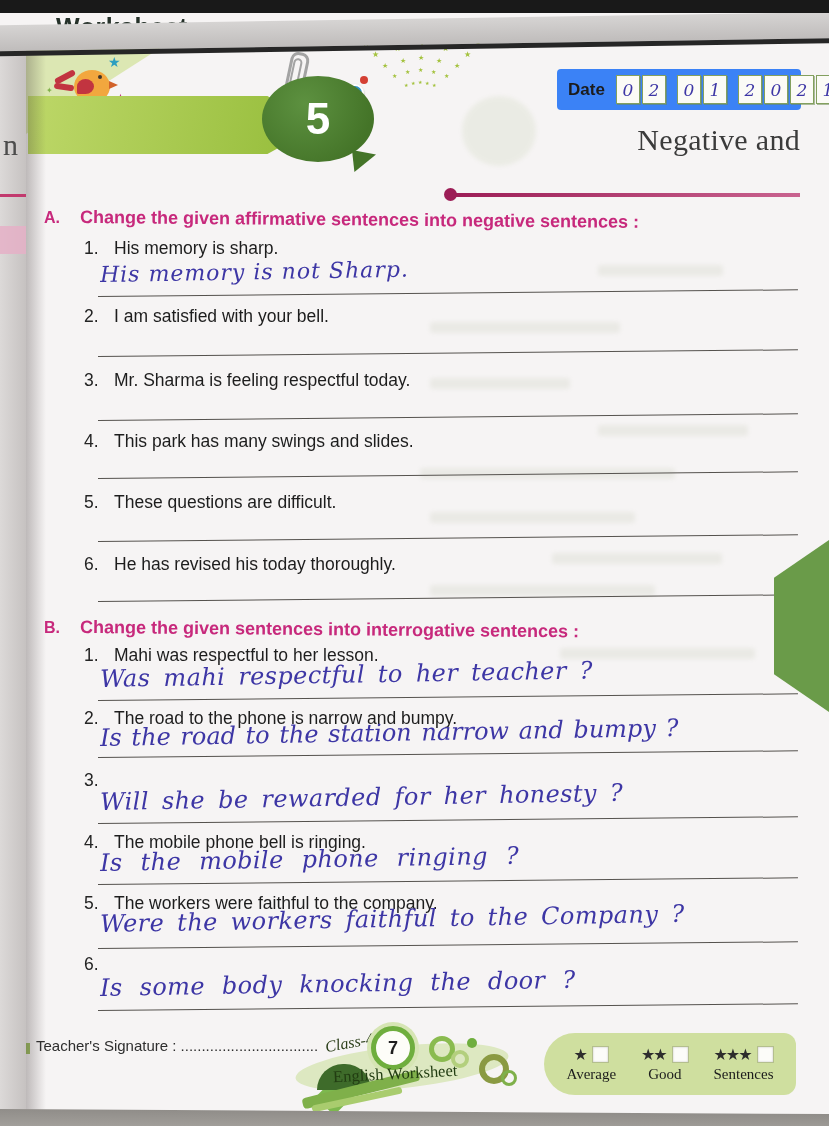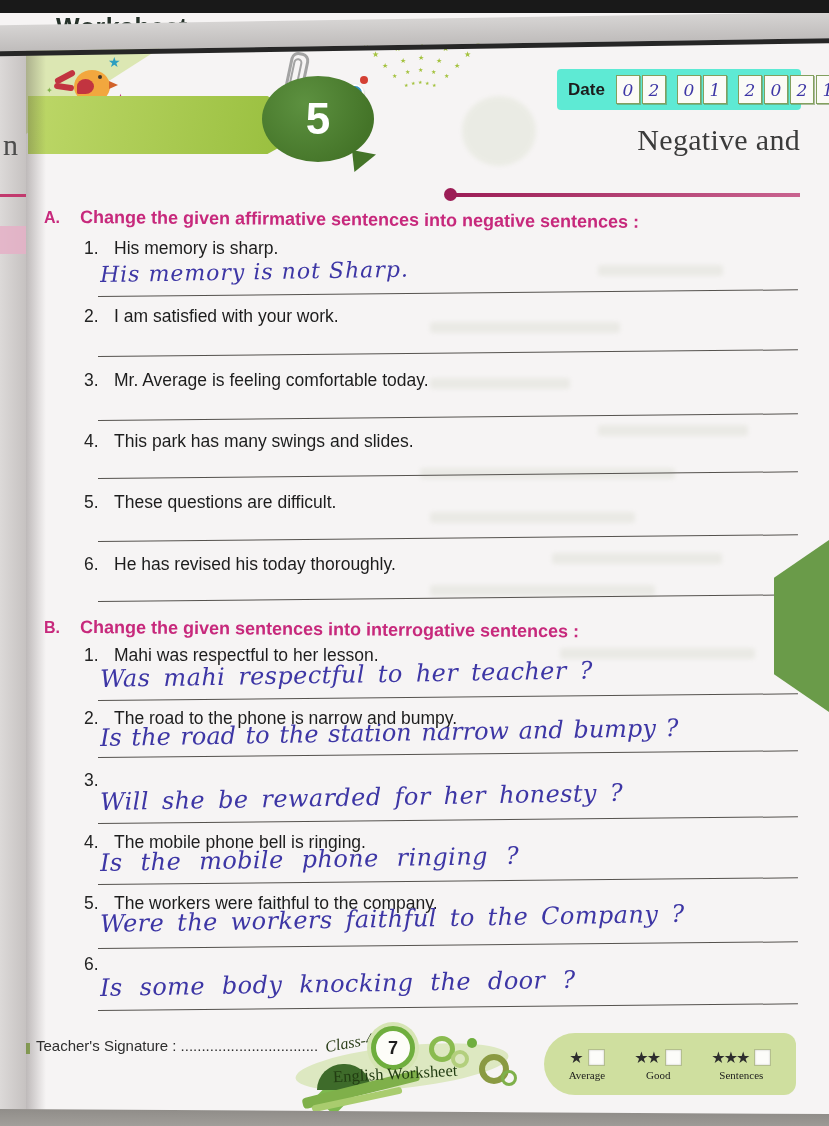--- a/index.html
+++ b/index.html
@@ -47,21 +47,21 @@
   #bird .body{position:absolute;left:28px;top:12px;width:36px;height:33px;border-radius:50%;background:#f2a73e;}
   #bird .wing{position:absolute;left:31px;top:21px;width:17px;height:15px;border-radius:50% 50% 50% 10%;background:#c23440;}
   #bird .tail1{position:absolute;left:8px;top:16px;width:22px;height:6px;border-radius:4px;background:#c23440;transform:rotate(-28deg);}
   #bird .tail2{position:absolute;left:8px;top:26px;width:20px;height:6px;border-radius:4px;background:#c23440;transform:rotate(8deg);}
   #bird .beak{position:absolute;left:63px;top:23px;width:0;height:0;border-left:9px solid #d2622a;
           border-top:4px solid transparent;border-bottom:4px solid transparent;}
   #bird .eye{position:absolute;left:52px;top:17px;width:4px;height:4px;border-radius:50%;background:#40342a;}
   #bird .leg{position:absolute;width:2px;height:8px;background:#a86a2a;}
   #bird .star{position:absolute;font-size:12px;}
   
-  #date-pill{position:absolute;left:557px;top:69px;width:244px;height:41px;background:#5eead4;border-radius:4px;
+  #date-pill{position:absolute;left:557px;top:69px;width:244px;height:41px;background:#3b82f6;border-radius:4px;
           display:flex;align-items:center;padding-left:11px;box-sizing:border-box;}
   #date-label{font-size:17px;font-weight:bold;color:#1c1c1c;}
   .dgroup{display:flex;margin-left:9px;}
   .dcell{width:22px;height:27px;margin-left:2px;background:#fbfbf6;border:1px solid #83a05e;
          box-shadow:1px 1px 0 rgba(110,140,80,.55);display:flex;align-items:center;justify-content:center;
          font-family:"DejaVu Serif",serif;font-style:italic;font-size:17px;color:#3d36a5;}
   
   #title{position:absolute;right:29px;top:122px;font-family:"Liberation Serif",serif;
          color:#3b3b3b;font-size:30px;line-height:35px;letter-spacing:.3px;}
   #title-rule{position:absolute;left:452px;top:193px;width:348px;height:3.5px;
@@ -109,21 +109,21 @@
   #bd-r3{left:174px;top:12px;width:10px;height:10px;background:#6fae3e;}
   #bd-r4{left:186px;top:28px;width:18px;height:18px;border:6px solid #8a9a42;}
   #bd-r5{left:208px;top:44px;width:10px;height:10px;border:3px solid #7fb04a;}
   #ratings{position:absolute;left:544px;top:1033px;width:252px;height:62px;background:#cfdf9f;
            border-radius:31px 12px 12px 31px;display:flex;align-items:center;justify-content:space-around;
            padding:0 10px;box-sizing:border-box;}
   .rgroup{display:flex;flex-direction:column;align-items:center;gap:2px;}
   .rrow{display:flex;align-items:center;gap:6px;}
   .rstars{font-size:16px;color:#2d2d2d;letter-spacing:-2px;}
   .rbox{width:15px;height:15px;background:#fcfcf9;border:1px solid #b4bf8e;box-shadow:inset 0 0 2px rgba(0,0,0,.25);}
-  .rlabel{font-family:"Liberation Serif",serif;font-size:11px;color:#1c1c1c;}
+  .rlabel{font-family:"Liberation Serif",serif;font-size:15px;color:#1c1c1c;}
 </style>
 </head>
 <body>
 
 <div id="stage">
 
   <div id="ghost-circle"></div>
   <div class="ghost" style="left:598px;top:265px;width:125px;height:11px;"></div>
   <div class="ghost" style="left:430px;top:322px;width:190px;height:11px;"></div>
   <div class="ghost" style="left:430px;top:378px;width:140px;height:11px;"></div>
@@ -216,27 +216,27 @@
   <span class="sec-head" style="top:207px;">Change the given affirmative sentences into negative sentences :</span>
 
   <div class="q" style="top:238px;height:70px;">
     <span class="qnum">1.</span>
     <span class="qtext">His memory is sharp.</span>
     <div class="ansline" style="top:58px;"></div>
     <span class="ink ink-a" style="left:16px;top:24px;">His memory is not Sharp.</span>
   </div>
   <div class="q" style="top:306px;height:60px;">
     <span class="qnum">2.</span>
-    <span class="qtext">I am satisfied with your work.</span>
+    <span class="qtext">I am satisfied with your bell.</span>
     <div class="ansline" style="top:50px;"></div>
     <span class="ink ink-a" style="left:16px;top:20px;"></span>
   </div>
   <div class="q" style="top:370px;height:60px;">
     <span class="qnum">3.</span>
-    <span class="qtext">Mr. Average is feeling comfortable today.</span>
+    <span class="qtext">Mr. Sharma is feeling respectful today.</span>
     <div class="ansline" style="top:50px;"></div>
     <span class="ink ink-a" style="left:16px;top:20px;"></span>
   </div>
   <div class="q" style="top:431px;height:58px;">
     <span class="qnum">4.</span>
     <span class="qtext">This park has many swings and slides.</span>
     <div class="ansline" style="top:47px;"></div>
     <span class="ink ink-a" style="left:16px;top:18px;"></span>
   </div>
   <div class="q" style="top:492px;height:58px;">

